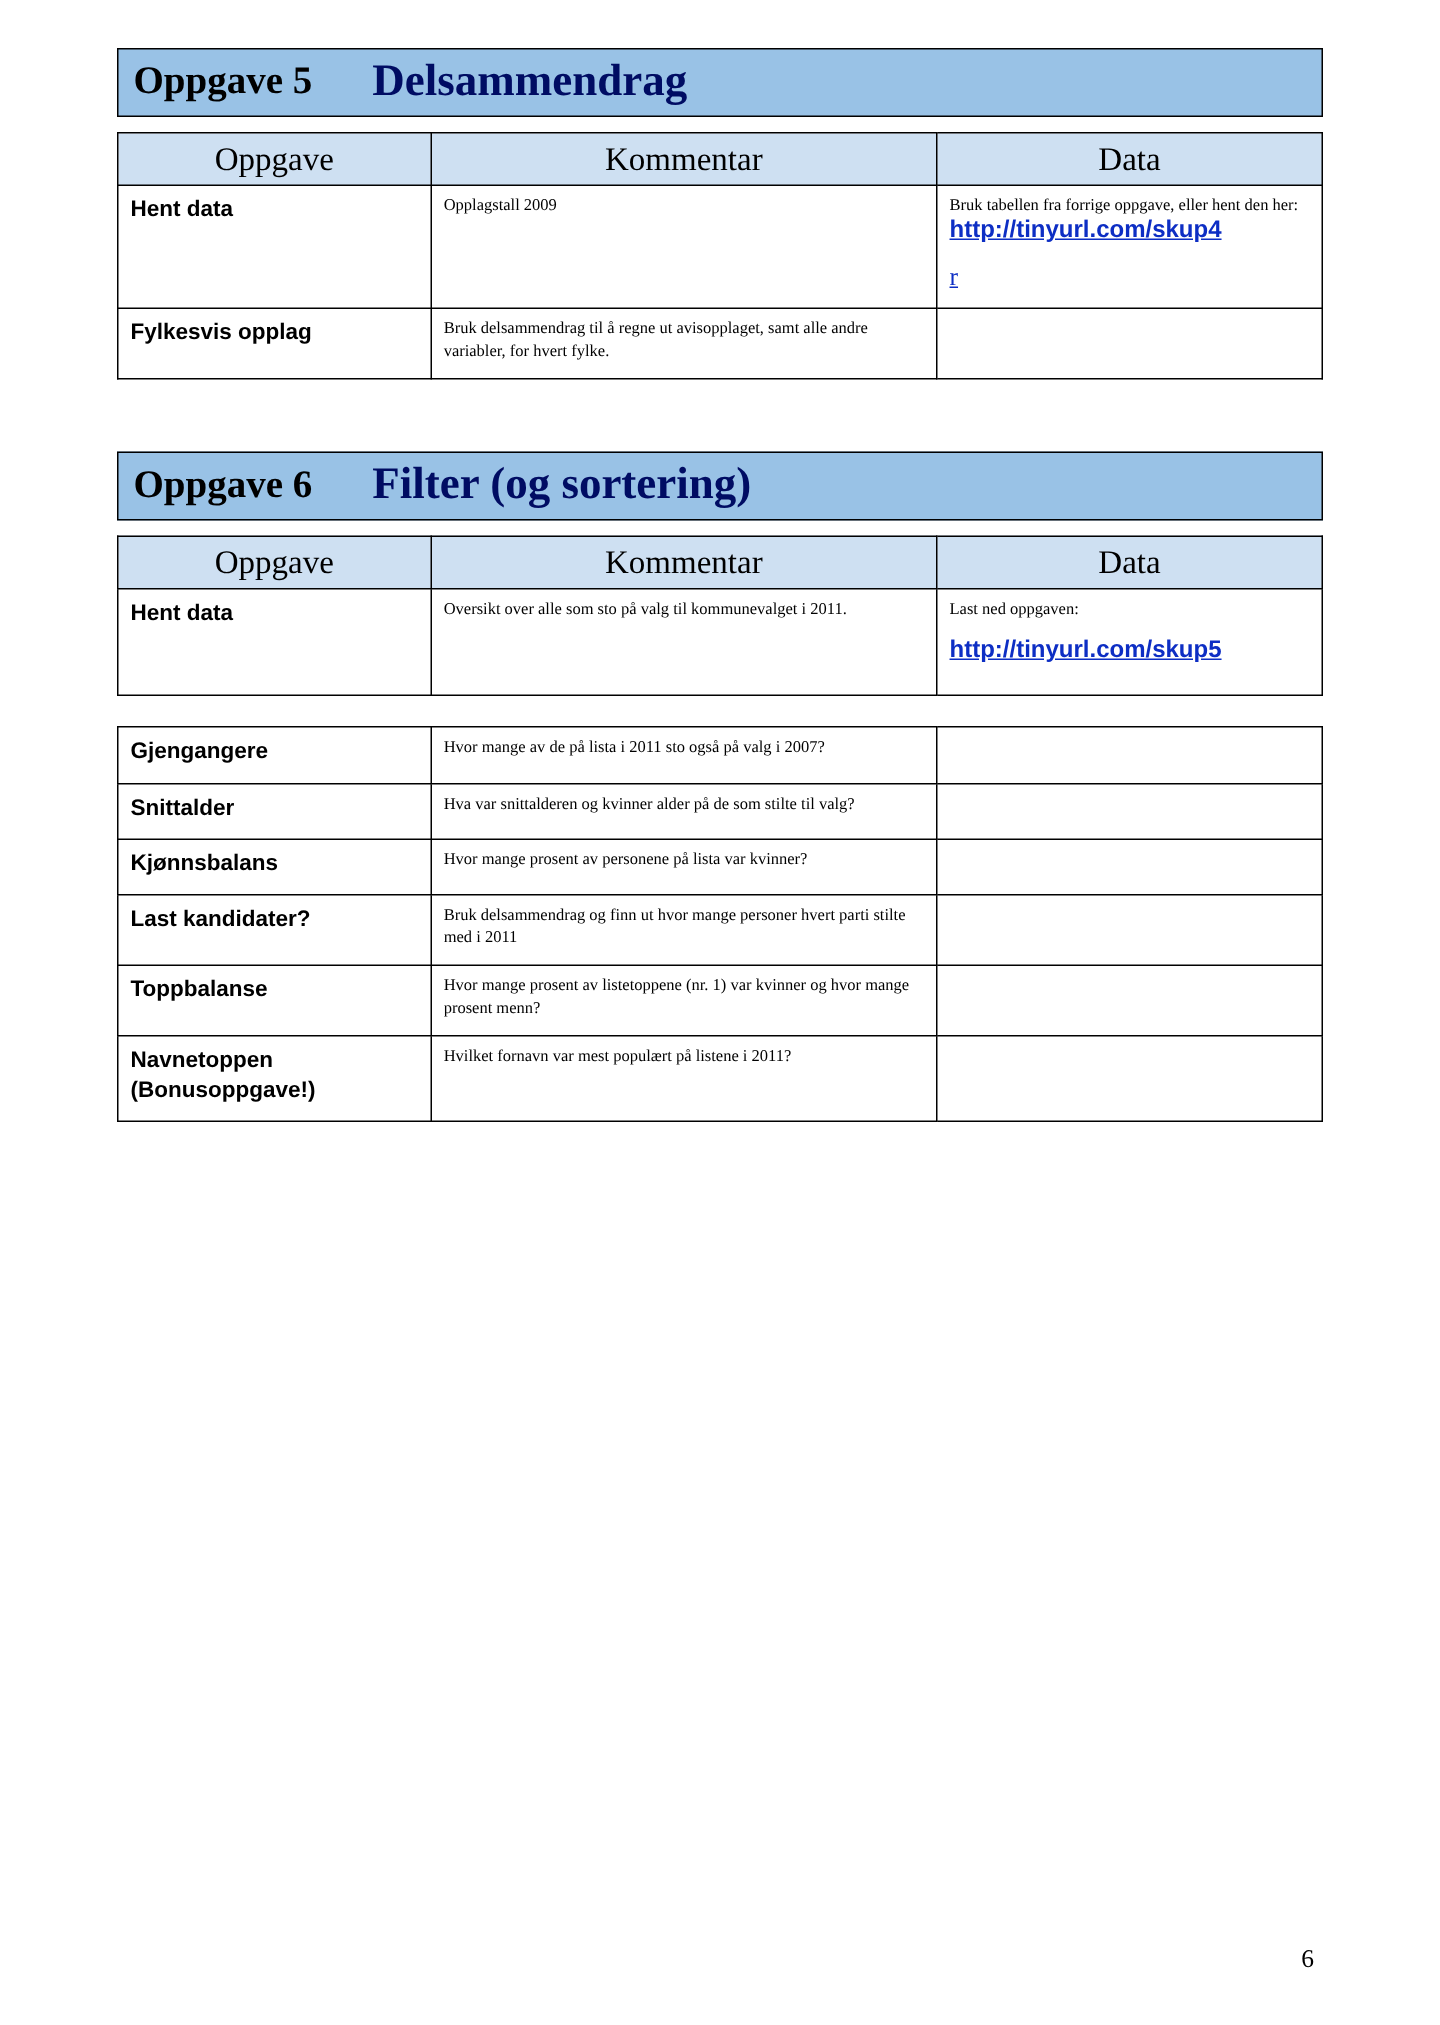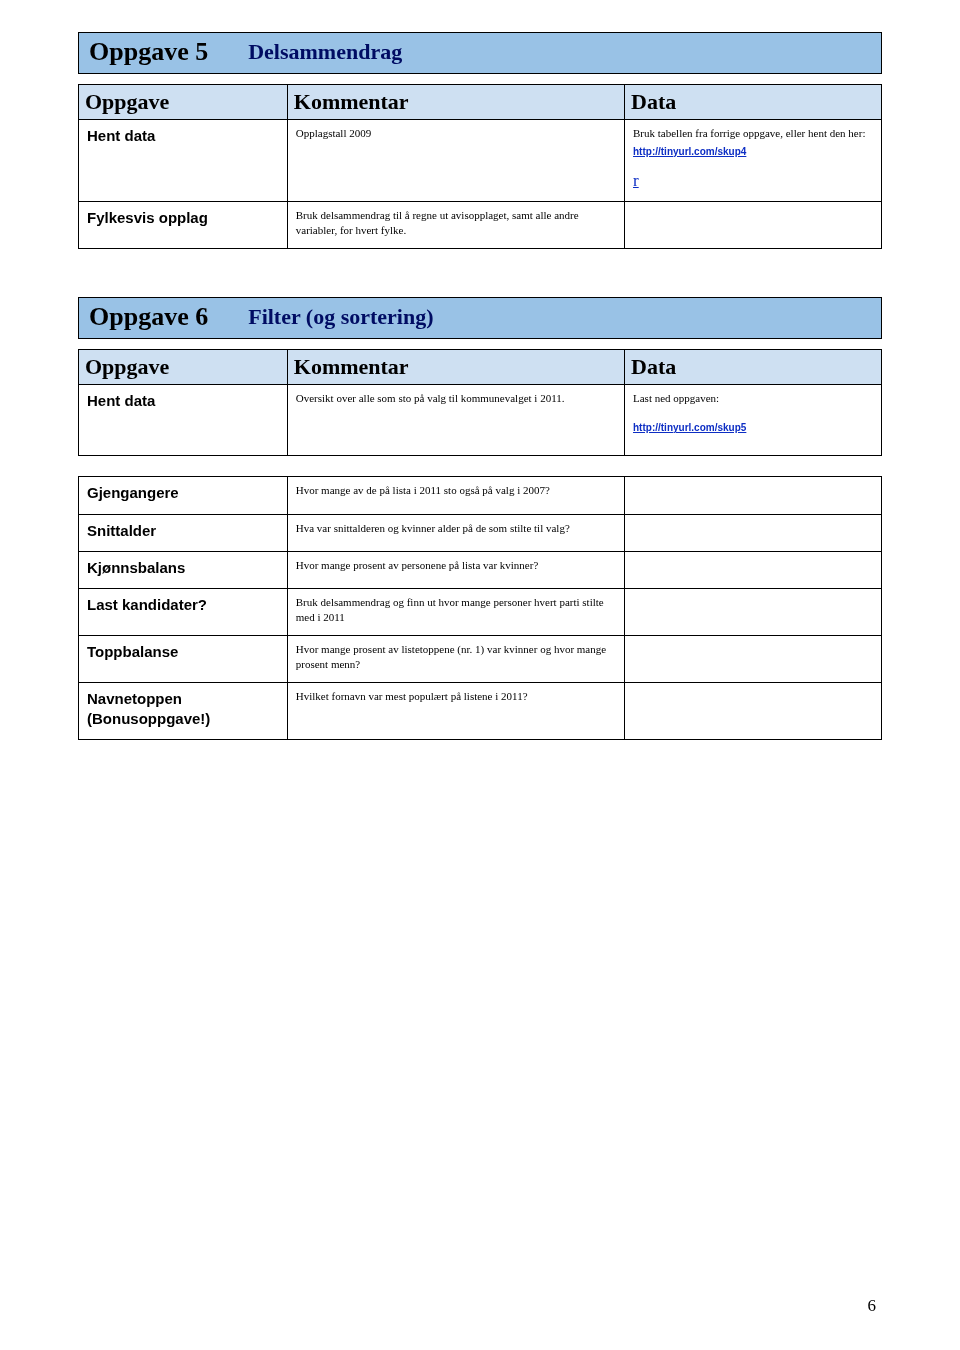--- a/index.html
+++ b/index.html
@@ -23,63 +23,63 @@
     padding: 4px 22px 6px 10px;
     margin-bottom: 10px;
   }
   .title-bar .num {
     font-size: 26px;
     font-weight: bold;
     font-family: "Times New Roman", serif;
     padding-right: 40px;
   }
   .title-bar .title {
-    font-size: 22px;
+    font-size: 30px;
     font-weight: bold;
     color: #000c63;
     font-family: "Times New Roman", serif;
   }
   table.grid {
     border-collapse: collapse;
     width: 100%;
     table-layout: fixed;
   }
   table.grid th, table.grid td {
     border: 1.5px solid #000;
     vertical-align: top;
     padding: 6px 8px 10px 8px;
   }
   table.grid col.c1 { width: 26%; }
   table.grid col.c2 { width: 42%; }
   table.grid col.c3 { width: 32%; }
   table.grid th {
     background: #cee0f2;
-    font-weight: bold;
-    text-align: left;
+    font-weight: normal;
+    text-align: center;
     font-size: 22px;
     font-family: "Times New Roman", serif;
     padding: 4px 6px;
   }
   .oppg-label {
     font-family: Verdana, Arial, sans-serif;
     font-weight: bold;
     font-size: 15px;
     line-height: 1.35;
   }
   .kom {
     font-family: Liberation Serif, serif;
     font-size: 11px;
     line-height: 1.35;
   }
   .link {
     font-family: Verdana, Arial, sans-serif;
     font-weight: bold;
     color: #0d2ec4;
     text-decoration: underline;
-    font-size: 10px;
+    font-size: 16px;
   }
   .r-link {
     font-family: "Times New Roman", serif;
     color: #0d2ec4;
     text-decoration: underline;
     font-size: 17px;
   }
   .spacer-block { height: 48px; }
   .page-num {
     position: absolute;

